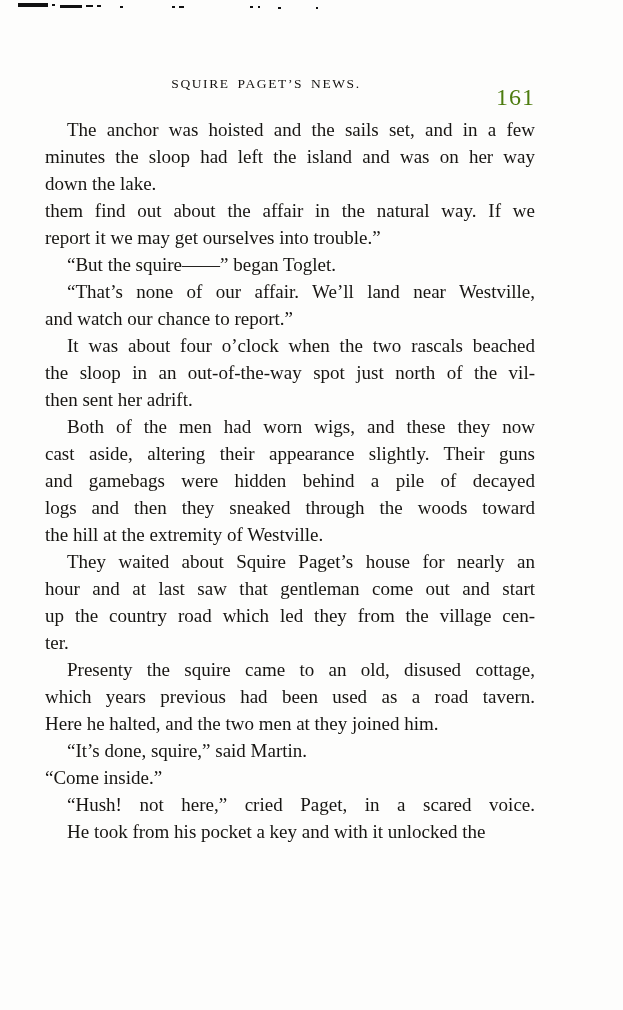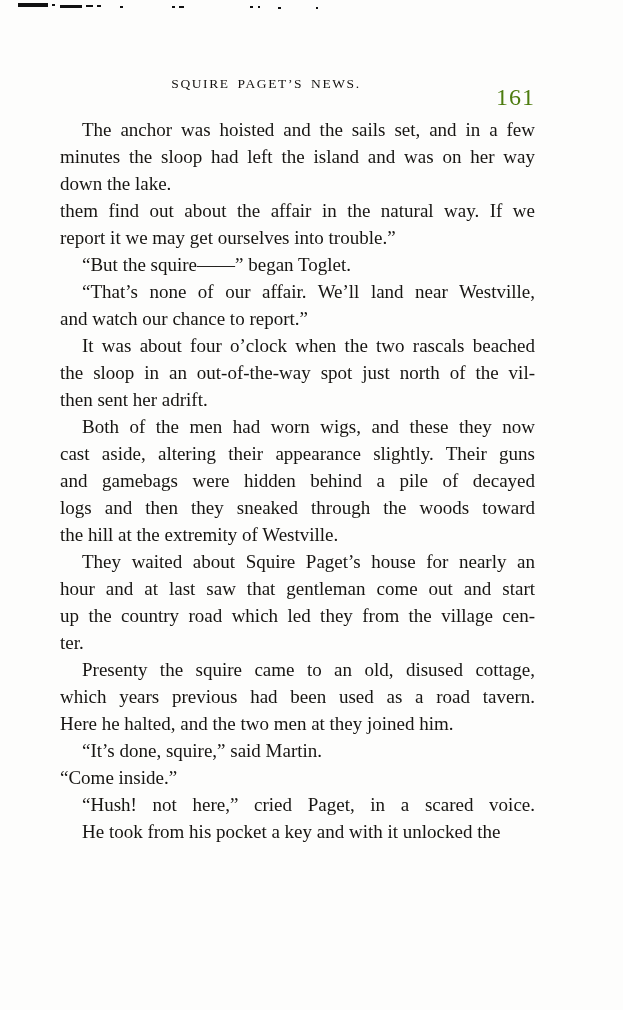--- a/index.html
+++ b/index.html
@@ -53,21 +53,21 @@
     right: 0;
     top: -3px;
     font-size: 24px;
     letter-spacing: 1px;
     color: #4d7c0f;
     margin-top: 11px;
   }
 
   .text-block {
     position: absolute;
-    left: 60px;
+    left: 45px;
     right: 88px;
     top: 116px;
     font-size: 19px;
     line-height: 27px;
   }
   .paragraph { margin: 0; }
   .line {
     text-align: justify;
     text-align-last: justify;
     white-space: normal;

